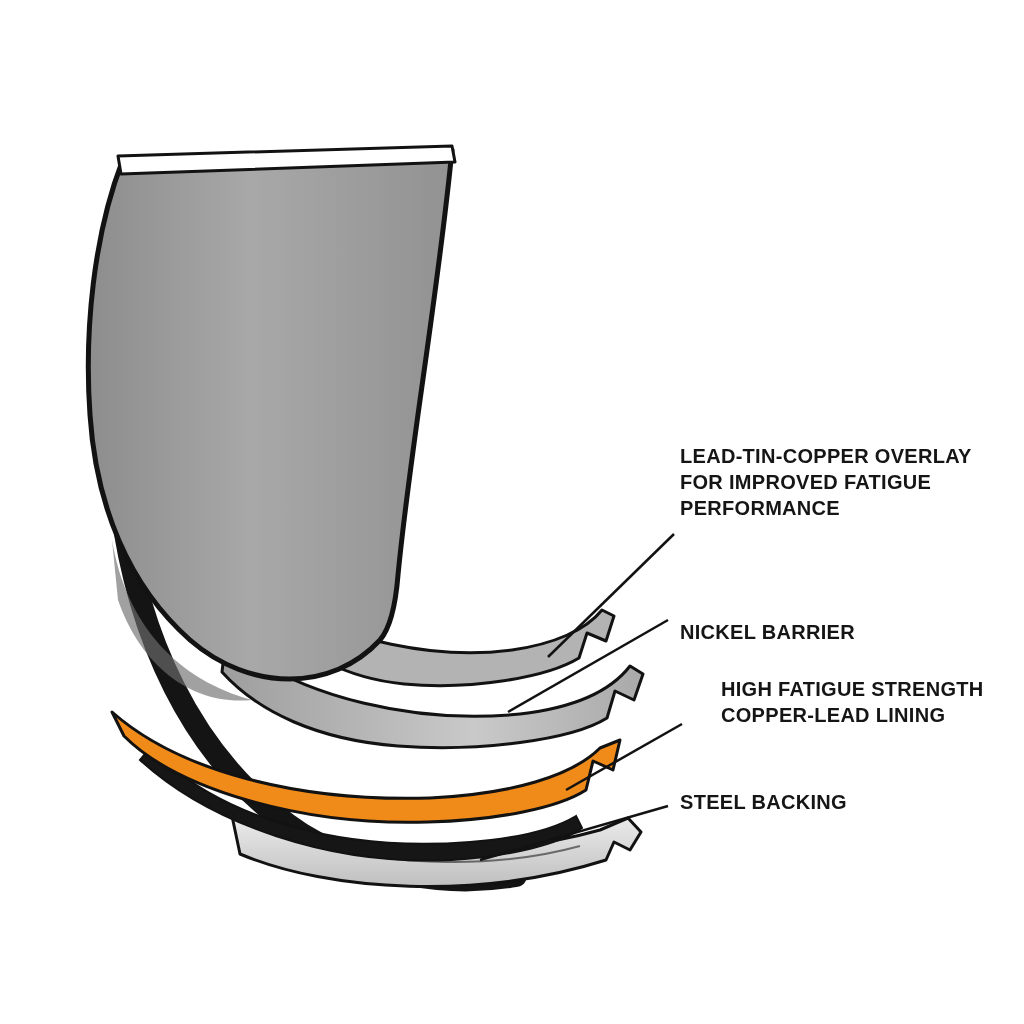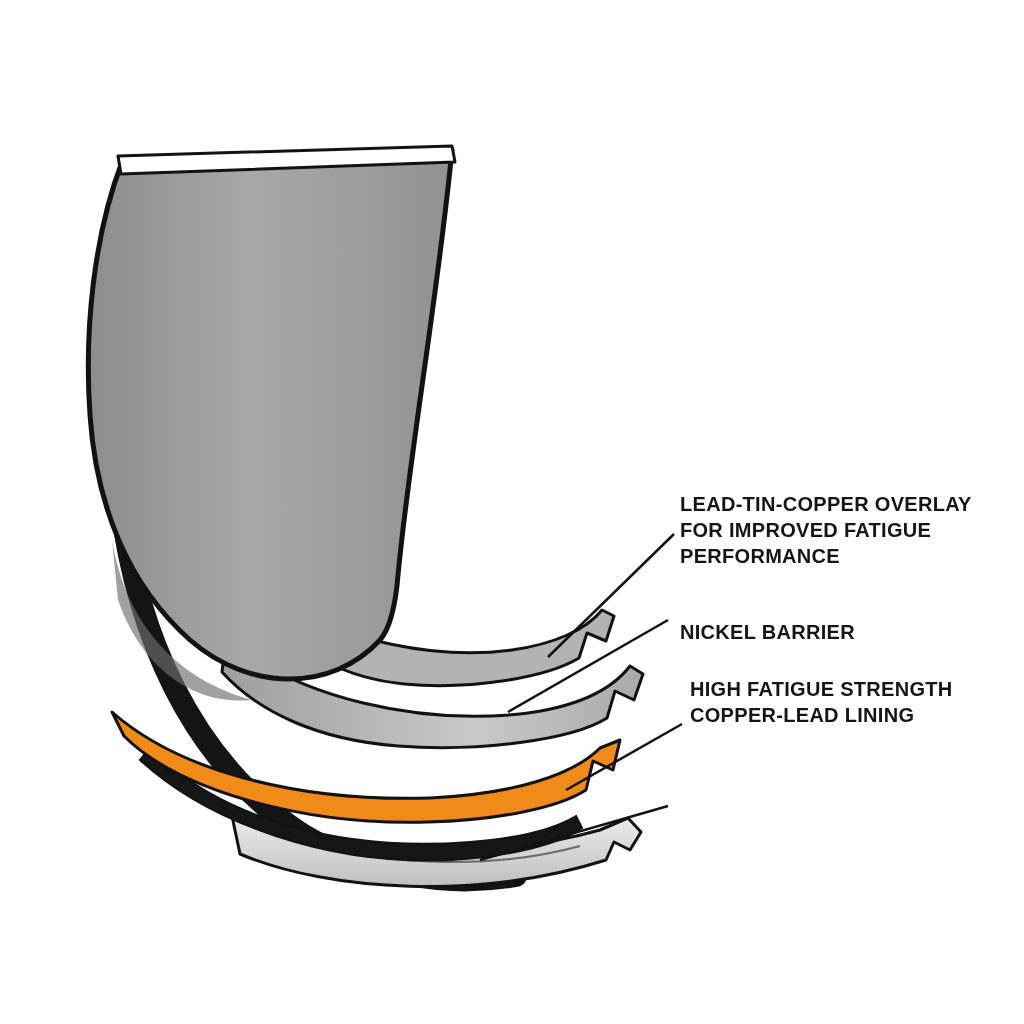--- a/index.html
+++ b/index.html
@@ -21,23 +21,23 @@
   .callout{
     position:absolute;
     color:#151515;
     font-weight:bold;
     font-size:20px;
     line-height:26px;
     letter-spacing:0.3px;
     white-space:pre-line;
     text-transform:uppercase;
   }
-  .callout.overlay{ left:680px; top:443px; width:330px;margin-top:48px; }
+  .callout.overlay{ left:680px; top:443px; width:330px; }
   .callout.nickel { left:680px; top:619px; width:260px; }
-  .callout.copper { left:690px; top:676px; width:300px; }
+  .callout.copper { left:721px; top:676px; width:300px; }
   .callout.steel  { left:680px; top:789px; width:240px; }
 </style>
 </head>
 <body>
 
 <div class="stage">
 
   <svg class="diagram" viewBox="0 0 1024 1024" aria-hidden="true">
     <defs>
       <linearGradient id="shellGrad" x1="0" y1="0" x2="1" y2="0">
@@ -118,13 +118,14 @@
 
   <div class="callout overlay">LEAD-TIN-COPPER OVERLAY
 FOR IMPROVED FATIGUE
 PERFORMANCE</div>
 
   <div class="callout nickel">NICKEL BARRIER</div>
 
   <div class="callout copper">HIGH FATIGUE STRENGTH
 COPPER-LEAD LINING</div>
 
+  <div class="callout steel">STEEL BACKING</div>
 </div>
 
 </body></html>

